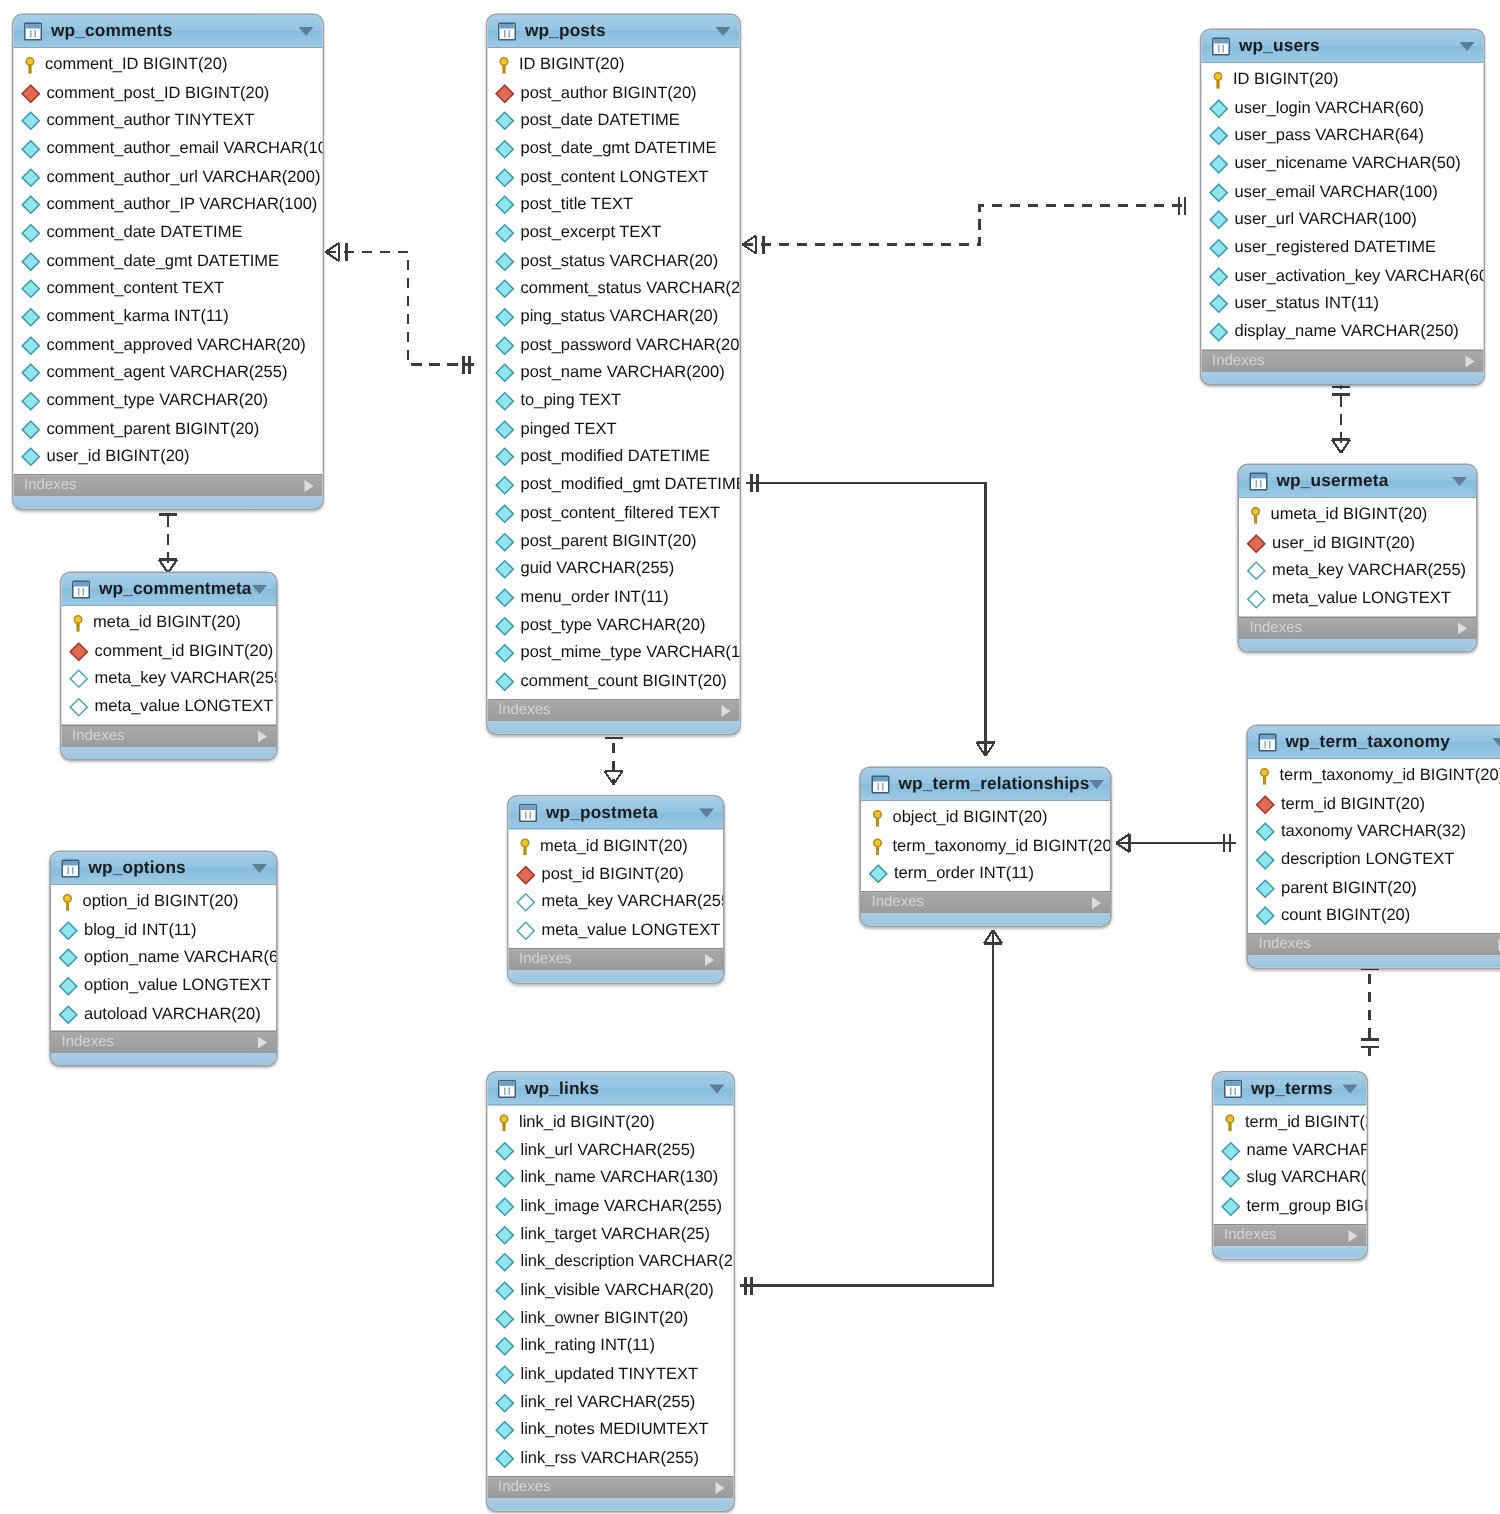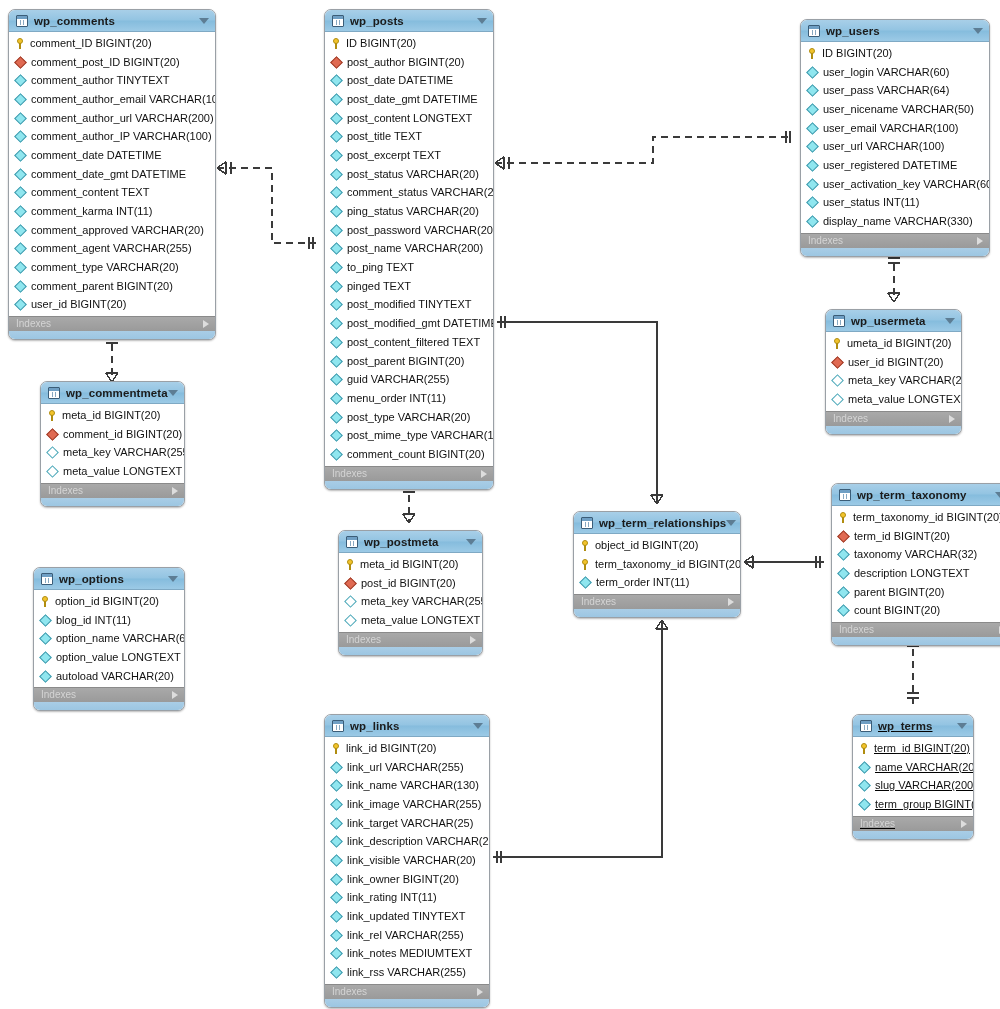--- a/index.html
+++ b/index.html
@@ -443,21 +443,21 @@
         <div class="col">
           <span class="mk mk-d mk-col"></span>
           <span class="col-label">to_ping TEXT</span>
         </div>
         <div class="col">
           <span class="mk mk-d mk-col"></span>
           <span class="col-label">pinged TEXT</span>
         </div>
         <div class="col">
           <span class="mk mk-d mk-col"></span>
-          <span class="col-label">post_modified TINYTEXT</span>
+          <span class="col-label">post_modified DATETIME</span>
         </div>
         <div class="col">
           <span class="mk mk-d mk-col"></span>
           <span class="col-label">post_modified_gmt DATETIME</span>
         </div>
         <div class="col">
           <span class="mk mk-d mk-col"></span>
           <span class="col-label">post_content_filtered TEXT</span>
         </div>
         <div class="col">
@@ -651,30 +651,30 @@
         <div class="col">
           <span class="mk mk-d mk-col"></span>
           <span class="col-label">user_activation_key VARCHAR(60)</span>
         </div>
         <div class="col">
           <span class="mk mk-d mk-col"></span>
           <span class="col-label">user_status INT(11)</span>
         </div>
         <div class="col">
           <span class="mk mk-d mk-col"></span>
-          <span class="col-label">display_name VARCHAR(330)</span>
-        </div>
-      </div>
-      <div class="tbl-ft">
-        <span class="ft-label">Indexes</span>
-        <span class="ft-caret"></span>
-      </div>
-      <div class="tbl-strip"></div>
-    </div>
-    <div class="tbl" style="left: 825px; top: 309px; width: 137px; text-align: center;">
+          <span class="col-label">display_name VARCHAR(250)</span>
+        </div>
+      </div>
+      <div class="tbl-ft">
+        <span class="ft-label">Indexes</span>
+        <span class="ft-caret"></span>
+      </div>
+      <div class="tbl-strip"></div>
+    </div>
+    <div class="tbl" style="left: 825px; top: 309px; width: 160px; text-align: center;">
       <div class="tbl-hd">
         <span class="hd-icon"></span>
         <span class="hd-title">wp_usermeta</span>
         <span class="hd-caret"></span>
       </div>
       <div class="tbl-body">
         <div class="col">
           <span class="mk mk-pk"></span>
           <span class="col-label">umeta_id BIGINT(20)</span>
         </div>
@@ -728,21 +728,21 @@
           <span class="mk mk-d mk-col"></span>
           <span class="col-label">count BIGINT(20)</span>
         </div>
       </div>
       <div class="tbl-ft">
         <span class="ft-label">Indexes</span>
         <span class="ft-caret"></span>
       </div>
       <div class="tbl-strip"></div>
     </div>
-    <div class="tbl" style="left: 852px; top: 714px; width: 122px; text-decoration: underline;">
+    <div class="tbl" style="left: 808px; top: 714px; width: 104px;">
       <div class="tbl-hd">
         <span class="hd-icon"></span>
         <span class="hd-title">wp_terms</span>
         <span class="hd-caret"></span>
       </div>
       <div class="tbl-body">
         <div class="col">
           <span class="mk mk-pk"></span>
           <span class="col-label">term_id BIGINT(20)</span>
         </div>

